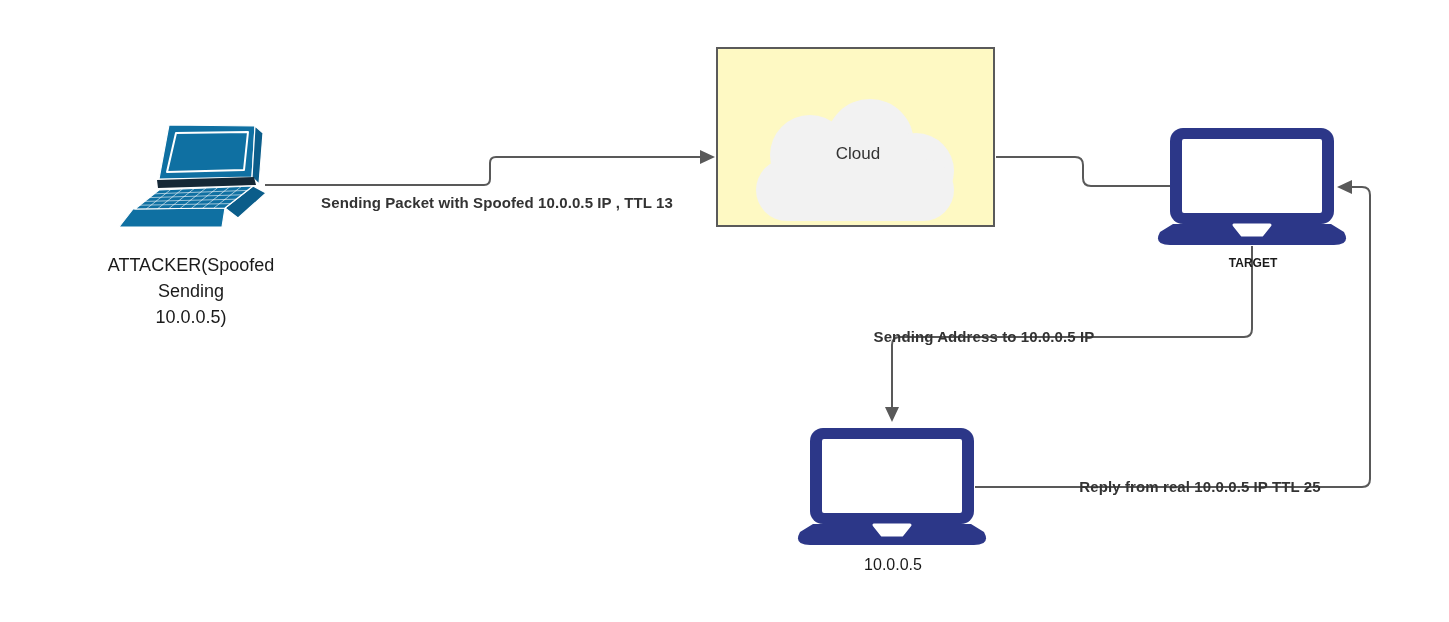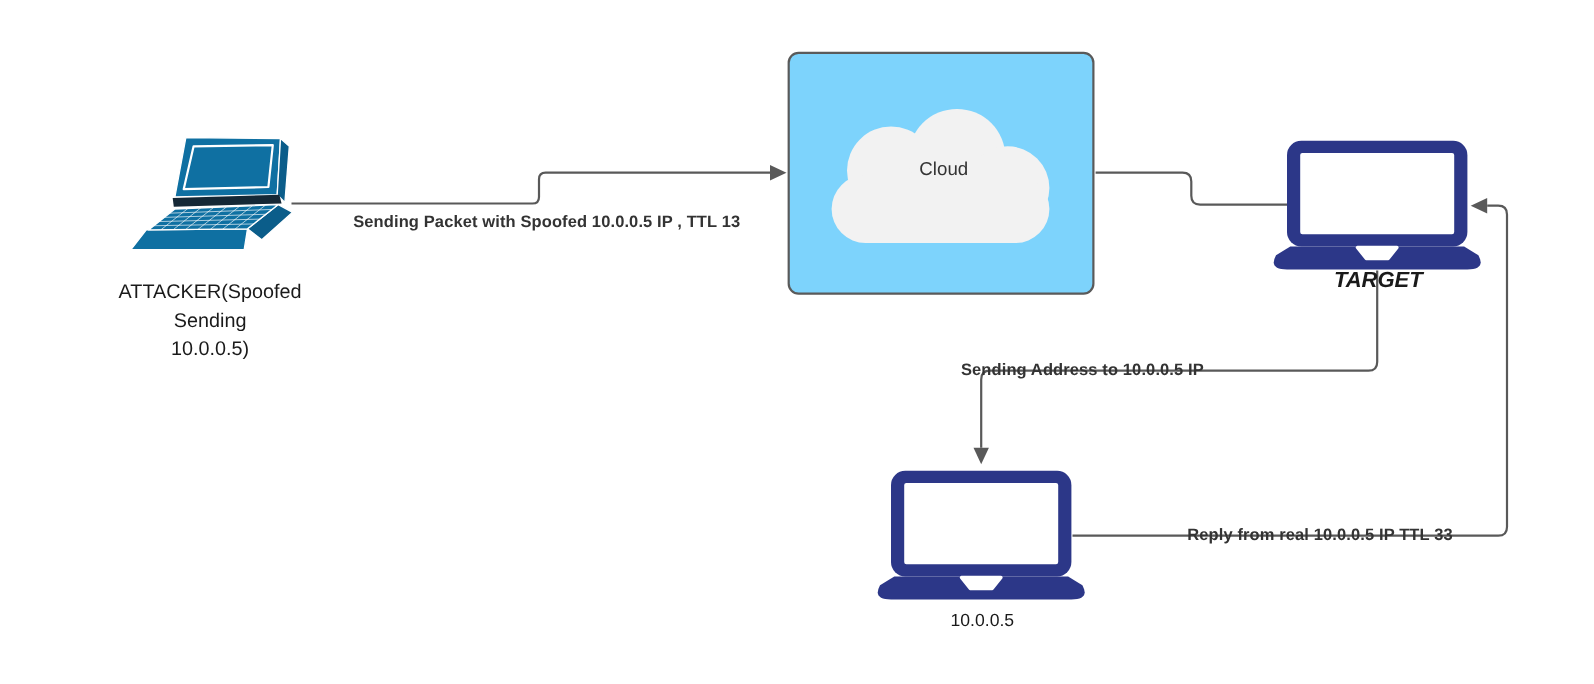--- a/index.html
+++ b/index.html
@@ -16,44 +16,44 @@
 
   .node{position:absolute;}
   .node svg{display:block;width:100%;height:100%;}
 
   .teal{fill:var(--attacker-laptop,#0f70a2);}
   .teal-dark{fill:var(--attacker-laptop-dark,#0b5d8a);}
   .hinge{fill:#152836;}
   .navy{fill:var(--navy-laptop,#2c3788);}
 
   .cloud-box{
-    position:absolute;left:716px;top:47px;width:279px;height:221px;
-    background:#7dd3fc;
+    position:absolute;left:716px;top:47px;width:279px;height:180px;
+    background:#fef9c3;
     border:2.5px solid var(--cloud-box-border,#5a5a5a);
-    border-radius:10px;
+    border-radius:0;
     box-sizing:border-box;
   }
   .cloud-shape{position:absolute;left:30px;top:48px;width:215px;height:130px;}
   .cloud-shape *{fill:var(--cloud-fill,#f2f2f2);}
   .cloud-text{
     position:absolute;left:140px;top:105px;transform:translate(-50%,-50%);
     font-size:17px;color:#333333;white-space:nowrap;
   }
 
   .edge-label{
     position:absolute;transform:translate(-50%,-50%);
     font-size:15px;font-weight:700;color:var(--edge-label-text,#333333);
     white-space:nowrap;letter-spacing:0.1px;
   }
   .node-label{
     position:absolute;transform:translateX(-50%);
     color:var(--node-label-text,#1a1a1a);text-align:center;white-space:pre-line;
   }
   .attacker-label{left:191px;top:252px;font-size:18px;line-height:26px;}
-  .target-label{left:1253px;top:244px;font-size:20px;font-weight:700;font-style:italic;}
+  .target-label{left:1253px;top:256px;font-size:12px;font-weight:700;}
   .realhost-label{left:893px;top:556px;font-size:16px;text-align:right;}
 </style>
 </head>
 <body>
 
 <div class="canvas">
 
   <svg class="connectors" viewBox="0 0 1449 622">
     <g>
       <path d="M265 185 H484 Q490 185 490 179 V163 Q490 157 496 157 H700"></path>
@@ -115,15 +115,15 @@
       <rect class="navy" x="15" y="1" width="164" height="96" rx="13"></rect>
       <rect x="27" y="12" width="140" height="74" rx="2" fill="#ffffff"></rect>
       <path class="navy" d="M18 97 L176 97 L189 105 Q196 118 179 118 L15 118 Q-2 118 5 105 Z" stroke-linejoin="round"></path>
       <path d="M79 98 L115 98 L107 108 L87 108 Z" fill="#ffffff" stroke="#ffffff" stroke-width="3" stroke-linejoin="round"></path>
     </svg>
   </div>
   <div class="node-label realhost-label">10.0.0.5</div>
 
   <div class="edge-label" style="left:497px;top:202px">Sending Packet with Spoofed 10.0.0.5 IP , TTL 13</div>
   <div class="edge-label" style="left:984px;top:336px">Sending Address to 10.0.0.5 IP</div>
-  <div class="edge-label" style="left:1200px;top:486px">Reply from real 10.0.0.5 IP TTL 33</div>
+  <div class="edge-label" style="left:1200px;top:486px">Reply from real 10.0.0.5 IP TTL 25</div>
 
 </div>
 
 </body></html>

